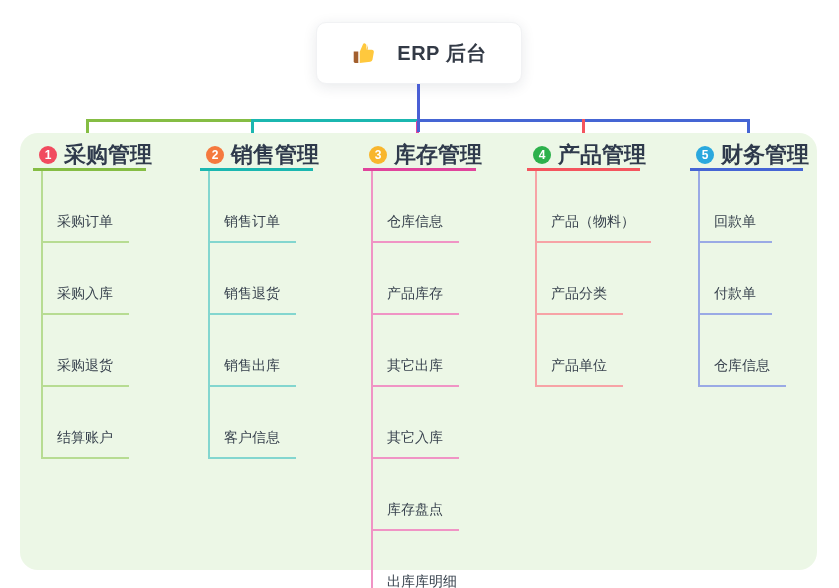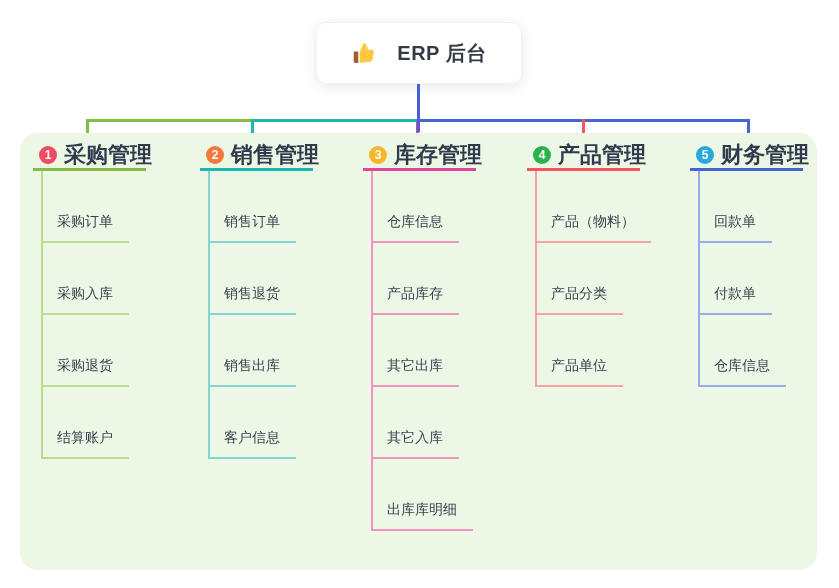--- a/index.html
+++ b/index.html
@@ -120,20 +120,21 @@
   <div class="branch" style="left: 343px; --line: #e0449c; --light: #f094c5; --badge: #f8b62d;">
     <div class="branch-header">
       <span class="badge">3</span>
       <span class="branch-title">库存管理</span>
     </div>
     <div class="items">
       <div class="item">仓库信息</div>
       <div class="item">产品库存</div>
       <div class="item">其它出库</div>
       <div class="item">其它入库</div>
+      <div class="item">库存盘点</div>
       <div class="item">出库库明细</div>
     </div>
   </div>
 
   <div class="branch" style="left: 507px; --line: #f4555e; --light: #f7a3a6; --badge: #2db14c;">
     <div class="branch-header">
       <span class="badge">4</span>
       <span class="branch-title">产品管理</span>
     </div>
     <div class="items">

